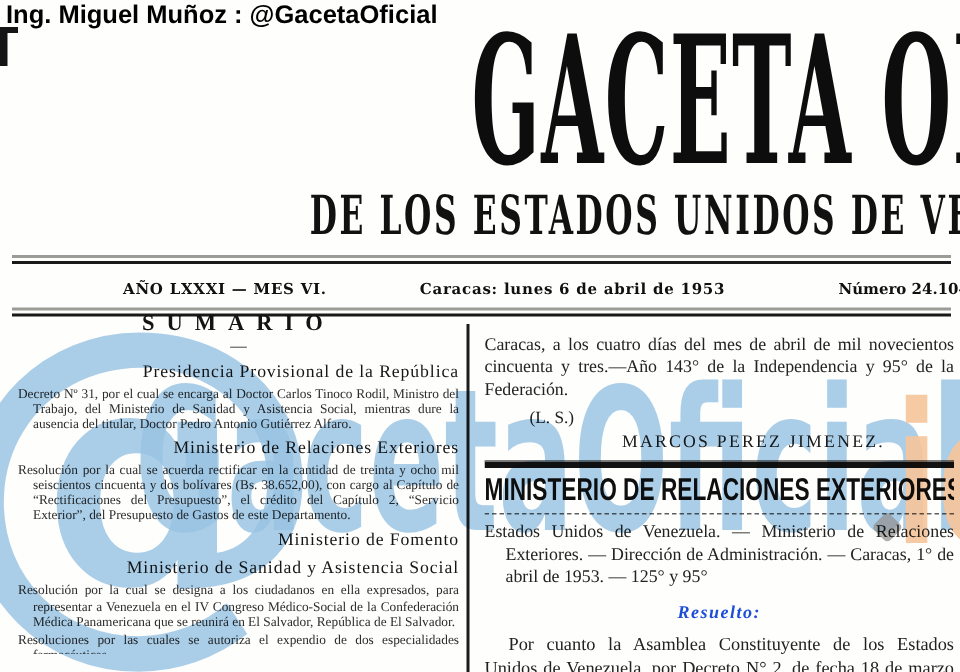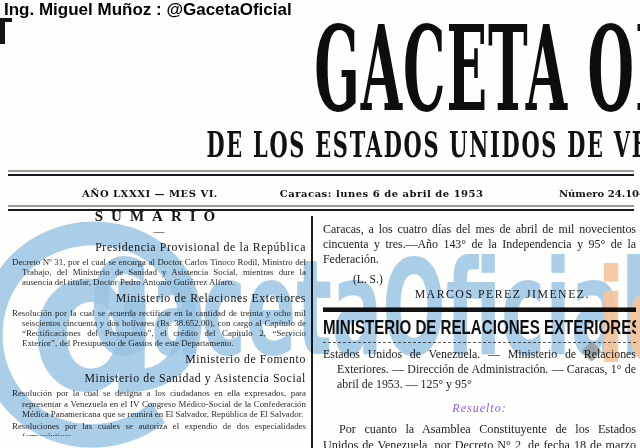--- a/index.html
+++ b/index.html
@@ -84,22 +84,22 @@
     font-family:"Liberation Sans", sans-serif;font-weight:bold;
     font-size:21px;color:#0f0f0f;line-height:1.1;
     transform:scaleX(0.72);transform-origin:left center;
   }
   .r-dashed{border-top:1px dashed #5f5f5f;margin:2px 0 4px 0;width:100%;}
   .r-byline{
     font-size:11.9px;line-height:1.25;color:#222;text-align:justify;
     padding-left:14px;text-indent:-14px;margin:2px 0 0 0;
   }
   .r-resuelto{
-    text-align:center;font-style:italic;font-weight:normal;font-size:12px;
-    letter-spacing:1px;color:#8b5cf6;margin:9px 0 6px 0;
+    text-align:center;font-style:italic;font-weight:bold;font-size:12px;
+    letter-spacing:1px;color:#1d4ed8;margin:9px 0 6px 0;
   }
   .r-body{font-size:12.2px;line-height:1.3;text-align:justify;color:#222;text-indent:16px;margin:0;}
 
   
   .watermark{left:0;top:0;width:640px;height:448px;mix-blend-mode:multiply;pointer-events:none;z-index:6;}
   .wm-at{
     position:absolute;left:-38px;top:192px;
     font-family:"DejaVu Sans", sans-serif;font-weight:bold;
     font-size:258px;line-height:0.95;color:rgba(154,196,229,0.82);
   }

